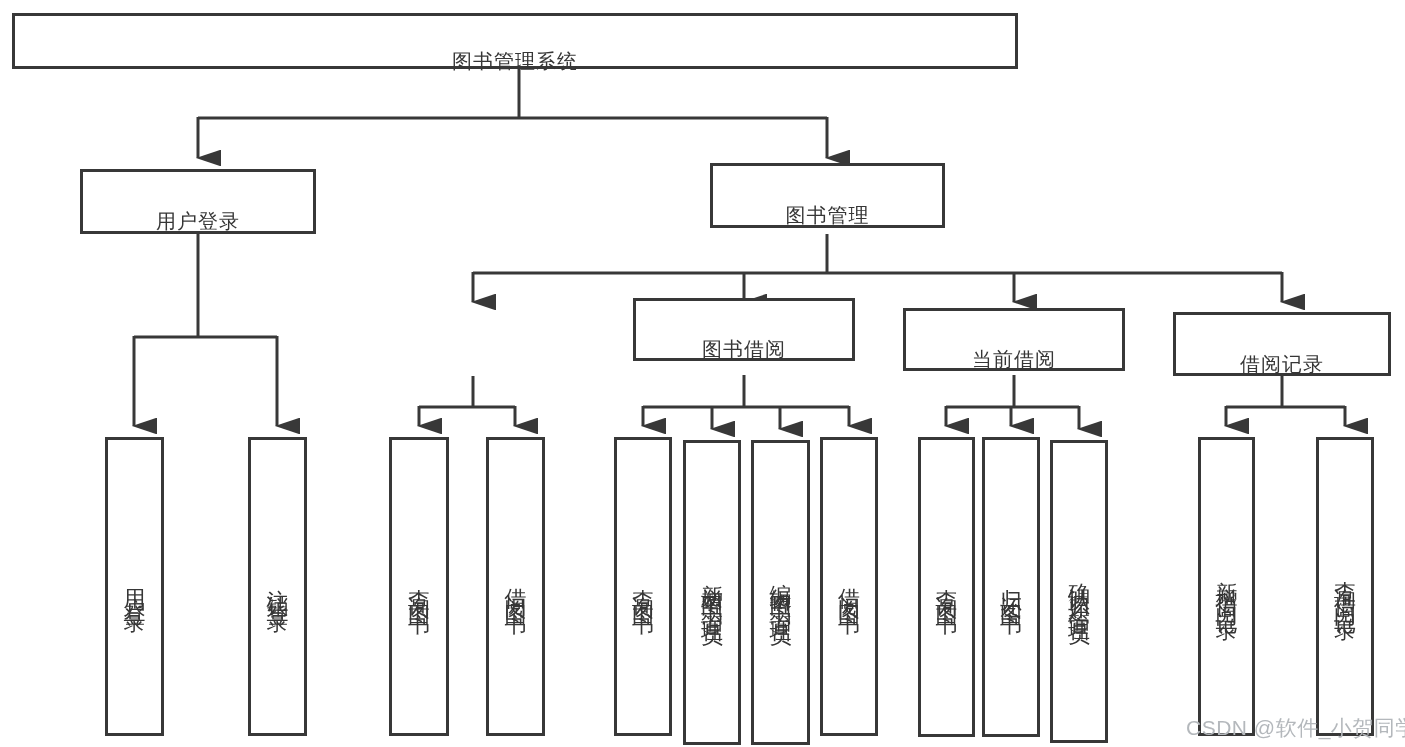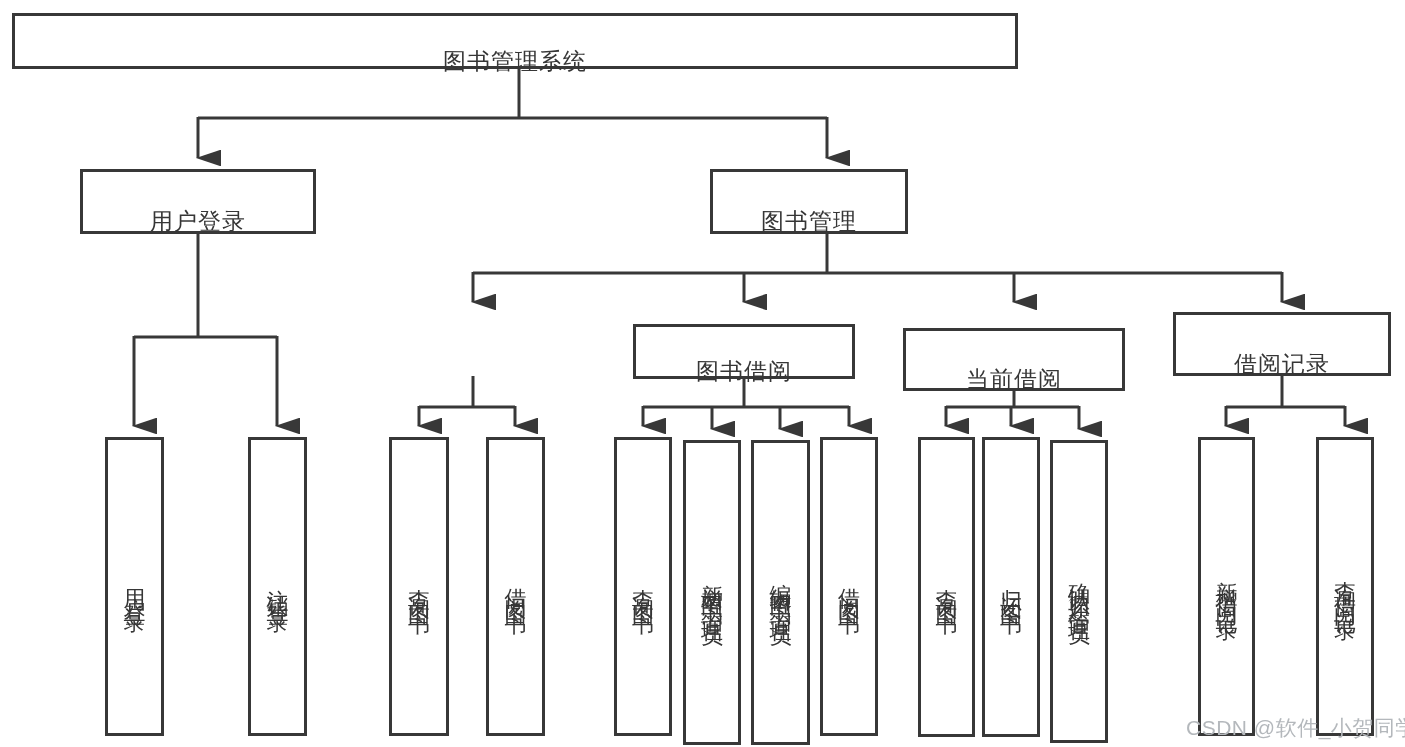--- a/index.html
+++ b/index.html
@@ -16,21 +16,21 @@
     background:#ffffff;
     border:3px solid #383838;
     box-sizing:border-box;
     display:flex;
     align-items:center;
     justify-content:center;
     color:#363636;
     z-index:2;
   }
   .box.h span{
-    font-size:23px;
+    font-size:20px;
     letter-spacing:1px;
     white-space:nowrap;
     margin-top:40px;
   }
   .box.v span{
     writing-mode:vertical-rl;
     font-size:22px;
     letter-spacing:8px;
     line-height:1.1;
     white-space:nowrap;
@@ -108,28 +108,28 @@
     </g>
   </svg>
 
   <div class="box h" style="left:12px;top:13px;width:1006px;height:56px">
     <span>图书管理系统</span>
   </div>
 
   <div class="box h" style="left:80px;top:169px;width:236px;height:65px">
     <span>用户登录</span>
   </div>
-  <div class="box h" style="left:710px;top:169px;width:198px;height:65px">
+  <div class="box h" style="left:710px;top:163px;width:235px;height:65px">
     <span>图书管理</span>
   </div>
 
-  <div class="box h" style="left:633px;top:324px;width:222px;height:55px">
+  <div class="box h" style="left:633px;top:298px;width:222px;height:63px">
     <span>图书借阅</span>
   </div>
-  <div class="box h" style="left:903px;top:328px;width:222px;height:63px">
+  <div class="box h" style="left:903px;top:308px;width:222px;height:63px">
     <span>当前借阅</span>
   </div>
   <div class="box h" style="left:1173px;top:312px;width:218px;height:64px">
     <span>借阅记录</span>
   </div>
 
   <div class="box v" style="left:105px;top:437px;width:59px;height:299px">
     <span>用户登录</span>
   </div>
   <div class="box v" style="left:248px;top:437px;width:59px;height:299px">

